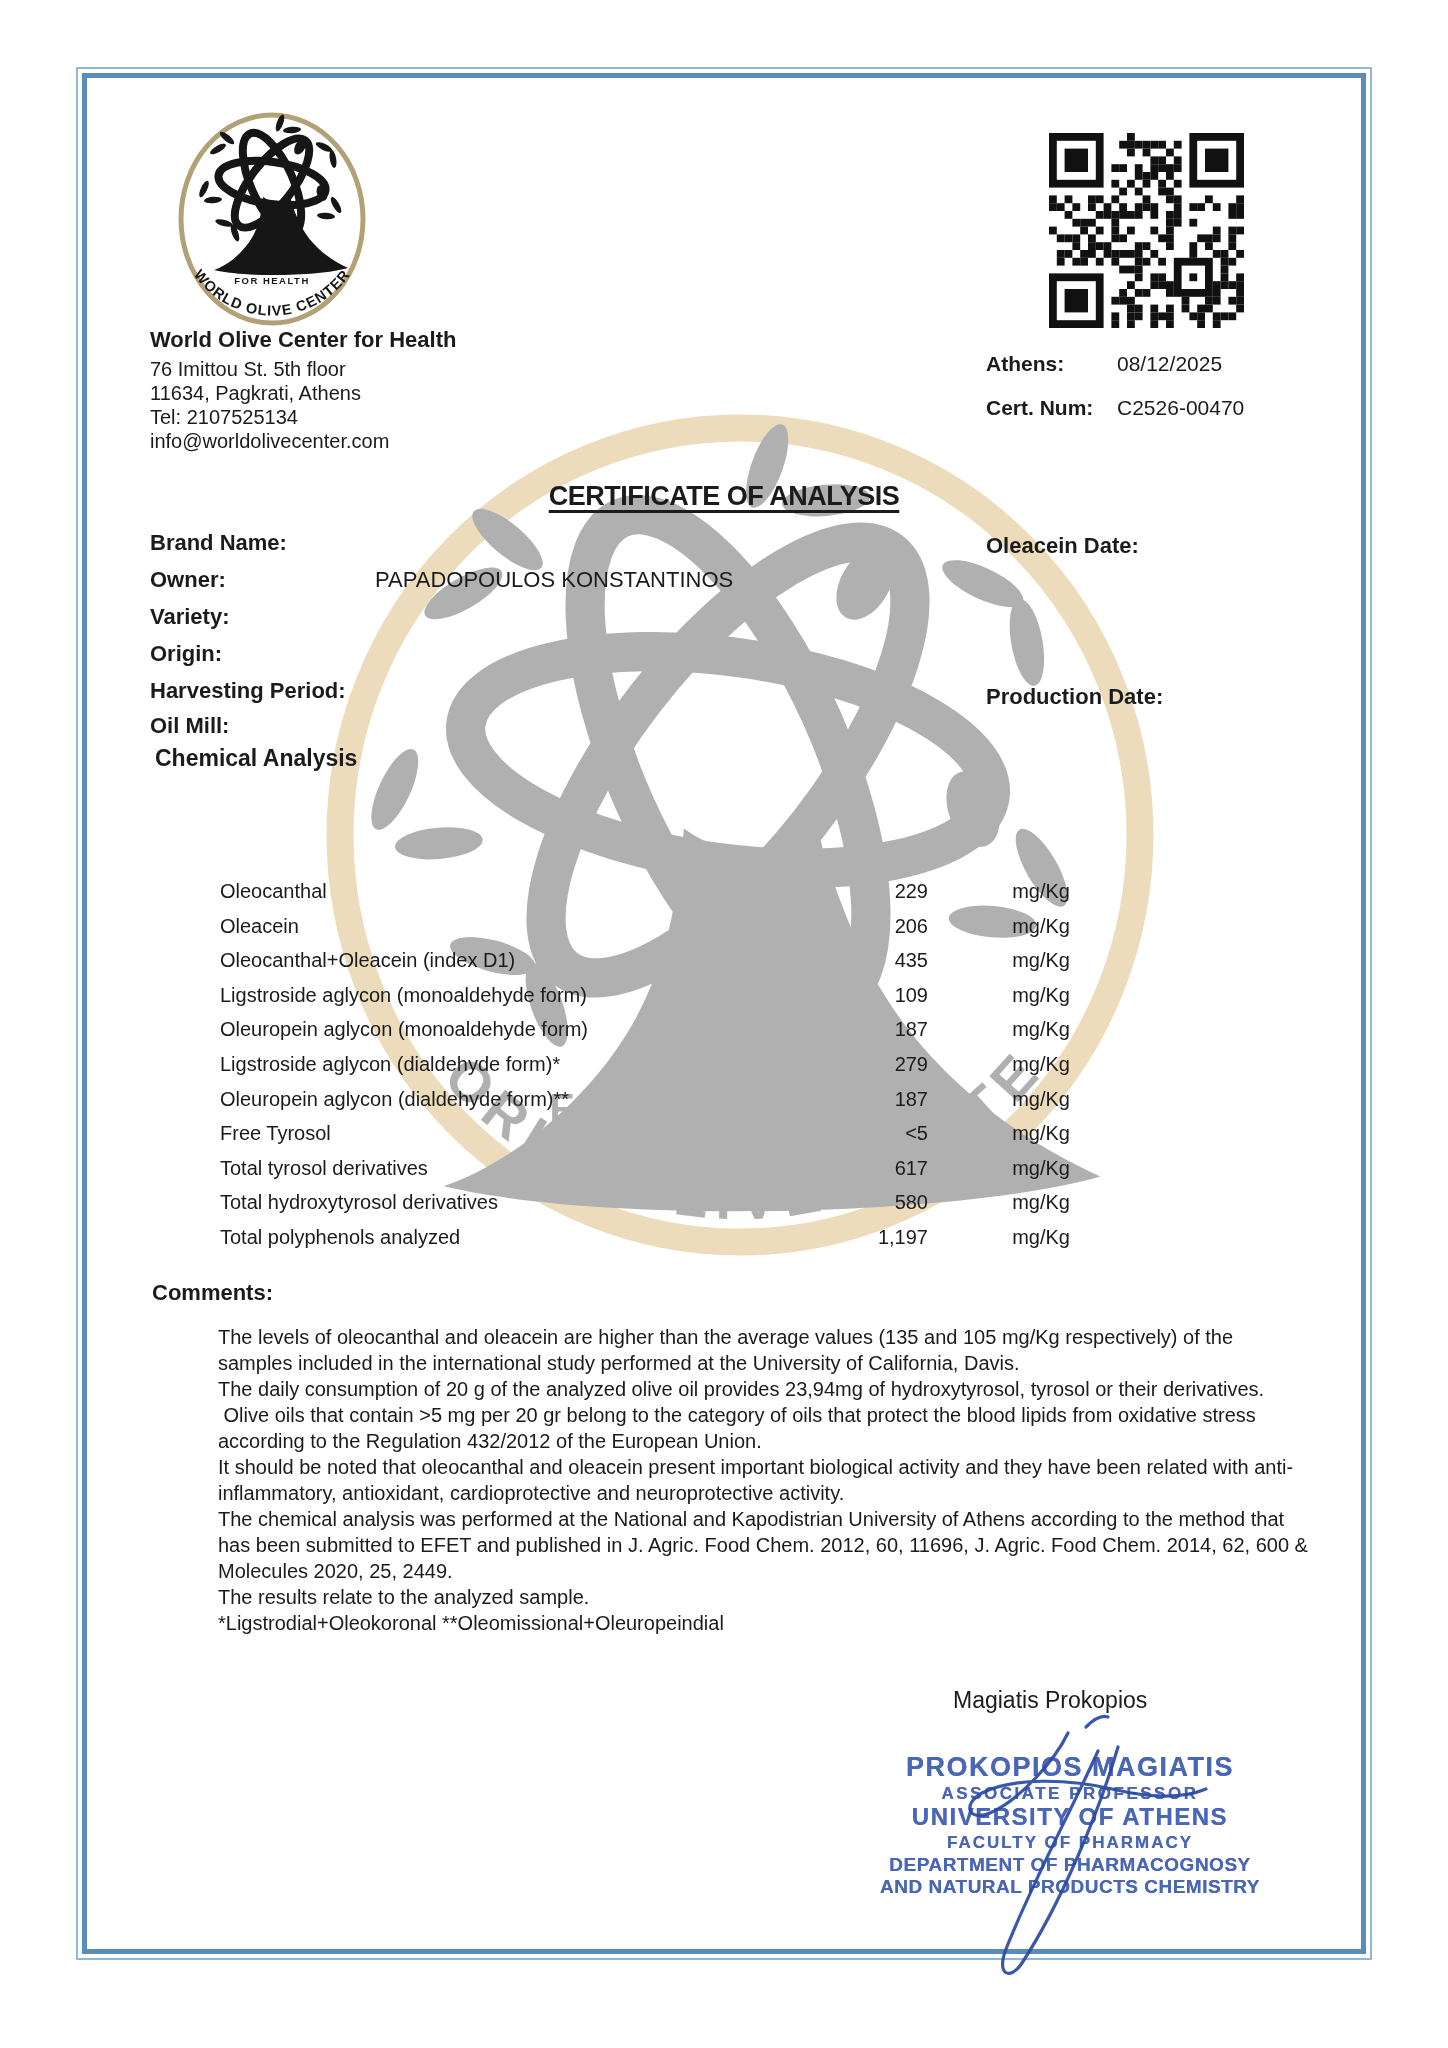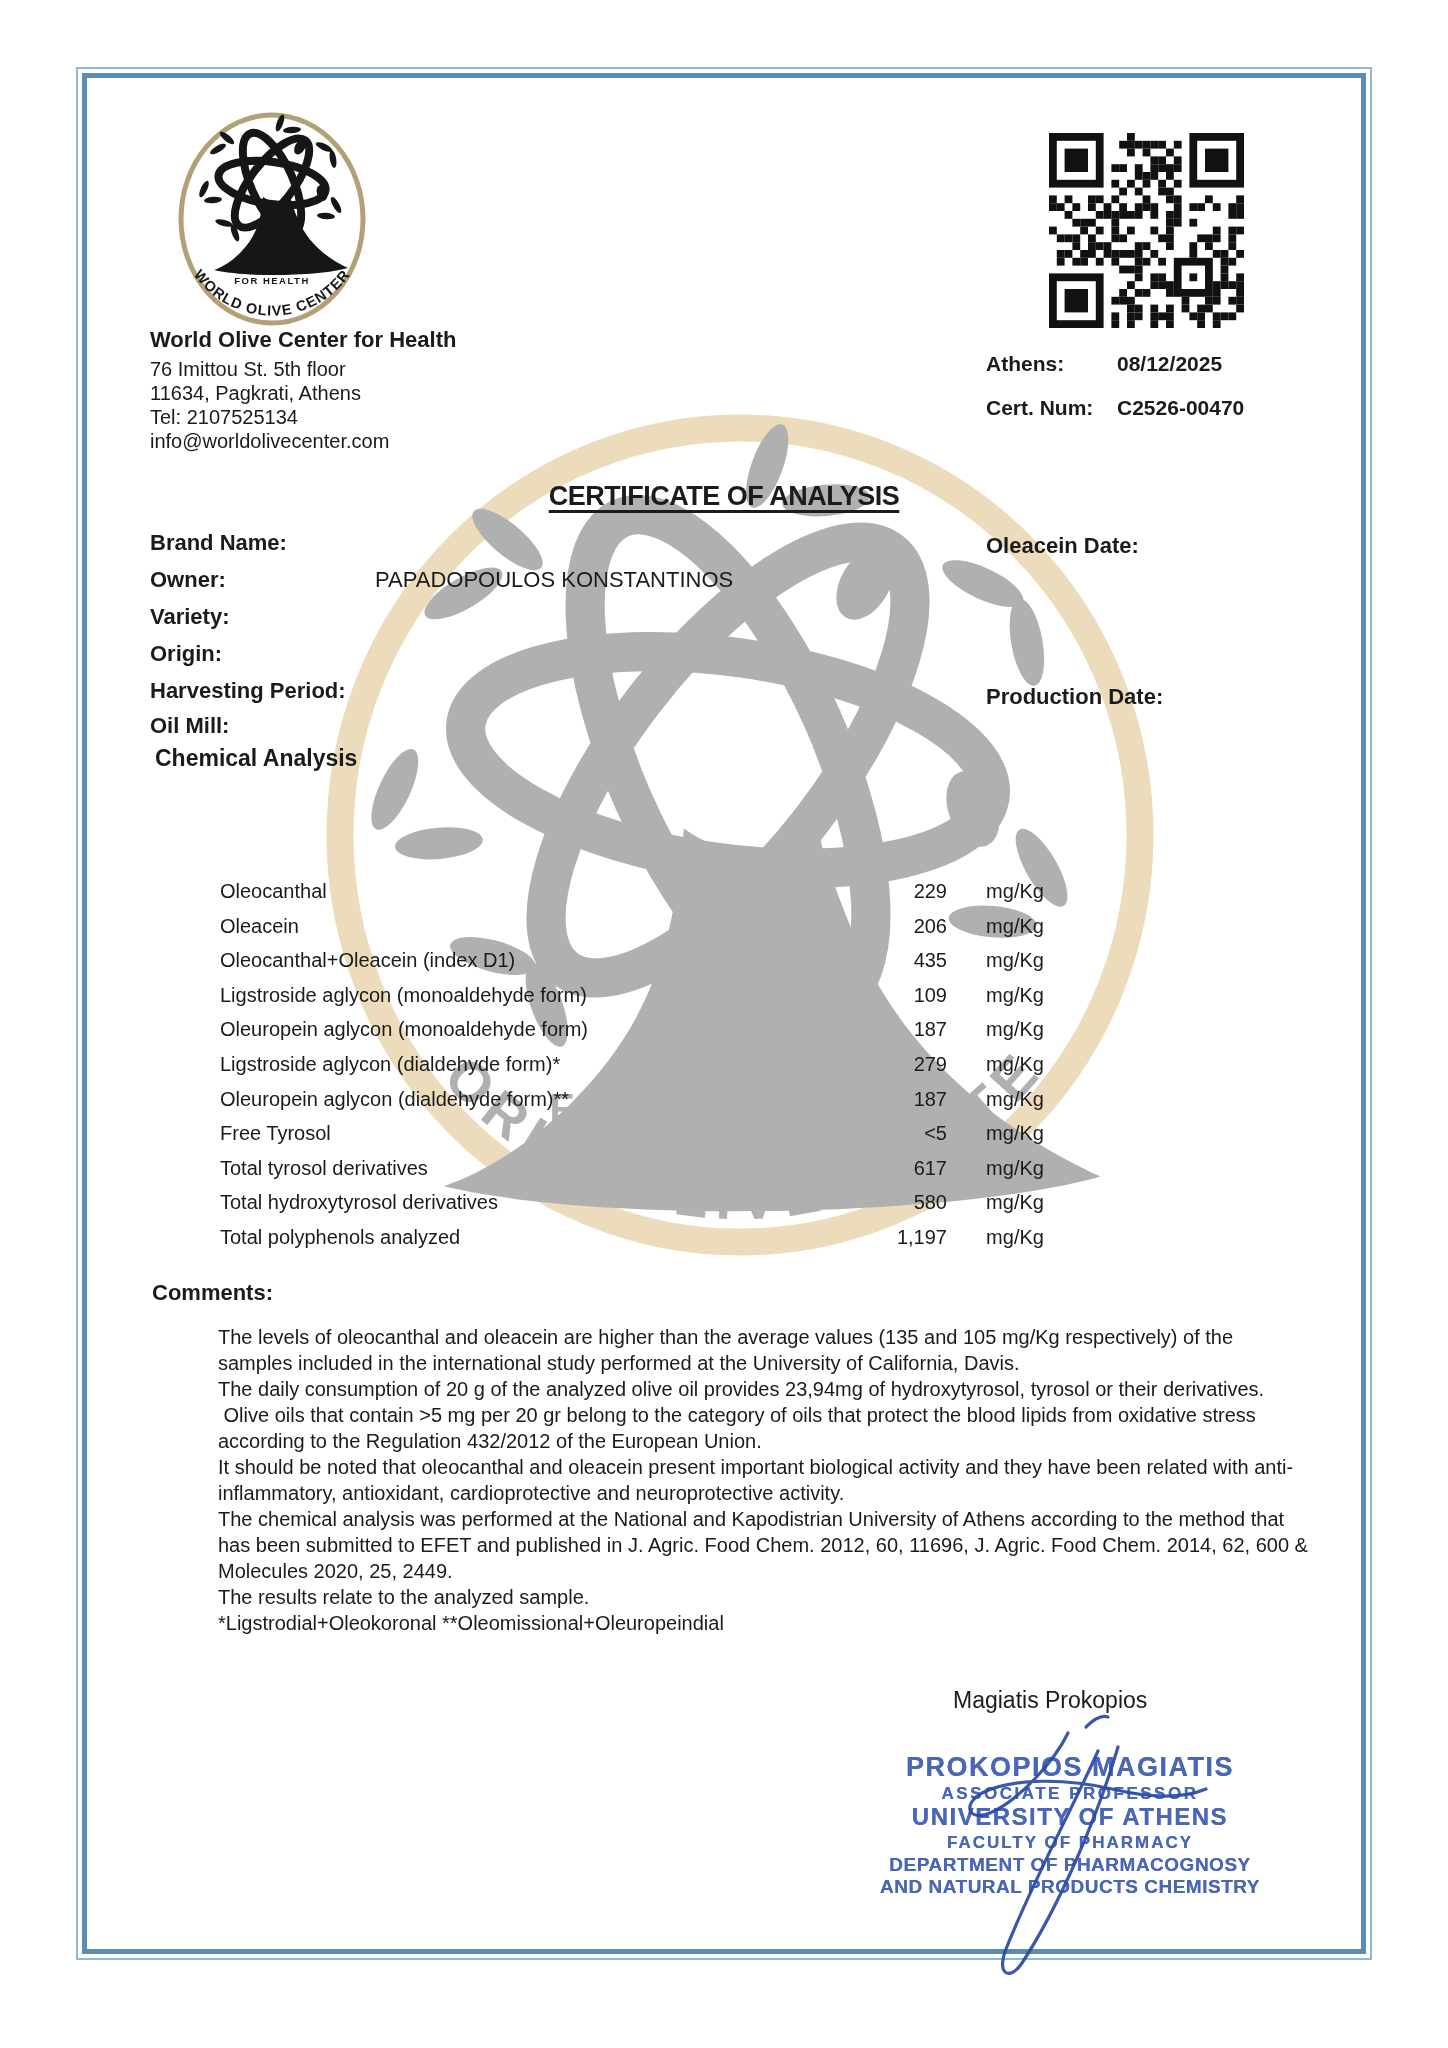--- a/index.html
+++ b/index.html
@@ -27,21 +27,21 @@
   }
   
   #bg-art{position:absolute;left:0;top:0;z-index:0;}
   .content{position:absolute;inset:0;z-index:1;}
   .overlay{position:absolute;inset:0;z-index:2;pointer-events:none;}
 
   .org-name{left:150px;top:327px;font-size:22px;font-weight:bold;}
   .org-line{left:150px;font-size:20px;}
 
   .hdr-label{font-size:21px;font-weight:bold;}
-  .hdr-value{font-size:21px;font-weight:bold;}
+  .hdr-value{font-size:21px;font-weight:normal;}
 
   .doc-title{
     left:0;top:481px;width:1448px;text-align:center;
     font-size:27px;font-weight:bold;letter-spacing:-0.5px;
     text-decoration:underline;text-decoration-thickness:3px;text-underline-offset:5px;
   }
 
   .field-label{left:150px;font-size:22px;font-weight:bold;}
   .field-value{font-size:22px;}
   .rfield-label{left:986px;font-size:22px;font-weight:bold;}
@@ -49,21 +49,21 @@
   .section-head{
     left:155px;font-size:23px;font-weight:bold;
     text-decoration-thickness:2.5px;text-underline-offset:4px;
   }
   .comments-head{left:152px;top:1280px;font-size:22px;font-weight:bold;}
 
   .chem-table{left:220px;top:880px;width:850px;}
   .chem-row{display:flex;align-items:baseline;height:34.6px;font-size:20px;}
   .chem-name{flex:1 1 auto;}
   .chem-value{width:120px;text-align:right;}
-  .chem-unit{width:110px;margin-left:13px;text-align:center;}
+  .chem-unit{width:110px;margin-left:32px;text-align:right;}
 
   .comments-body{left:218px;top:1324px;width:1090px;font-size:20px;line-height:26px;}
   .cmt-p{white-space:pre-wrap;}
 
   .typed-name{left:953px;top:1687px;font-size:23px;}
 
   .stamp{
     left:880px;top:1752px;width:380px;text-align:center;
     color:var(--stamp-blue);font-weight:bold;opacity:0.93;
     text-shadow:0 0 0.6px currentColor;line-height:1.12;

